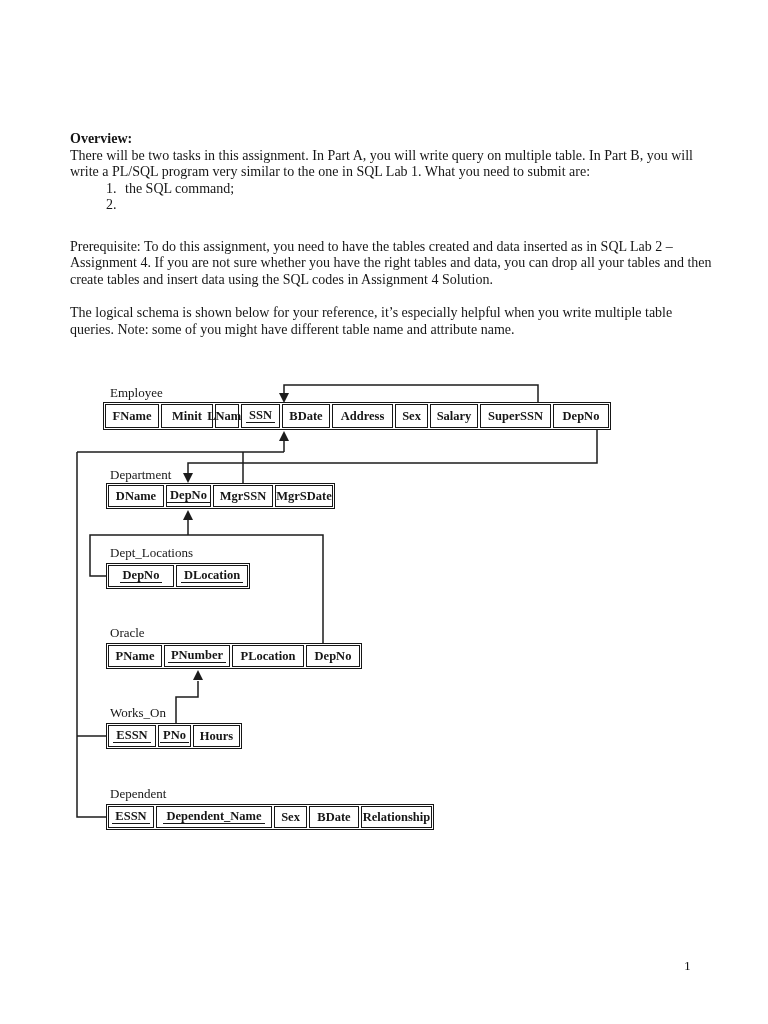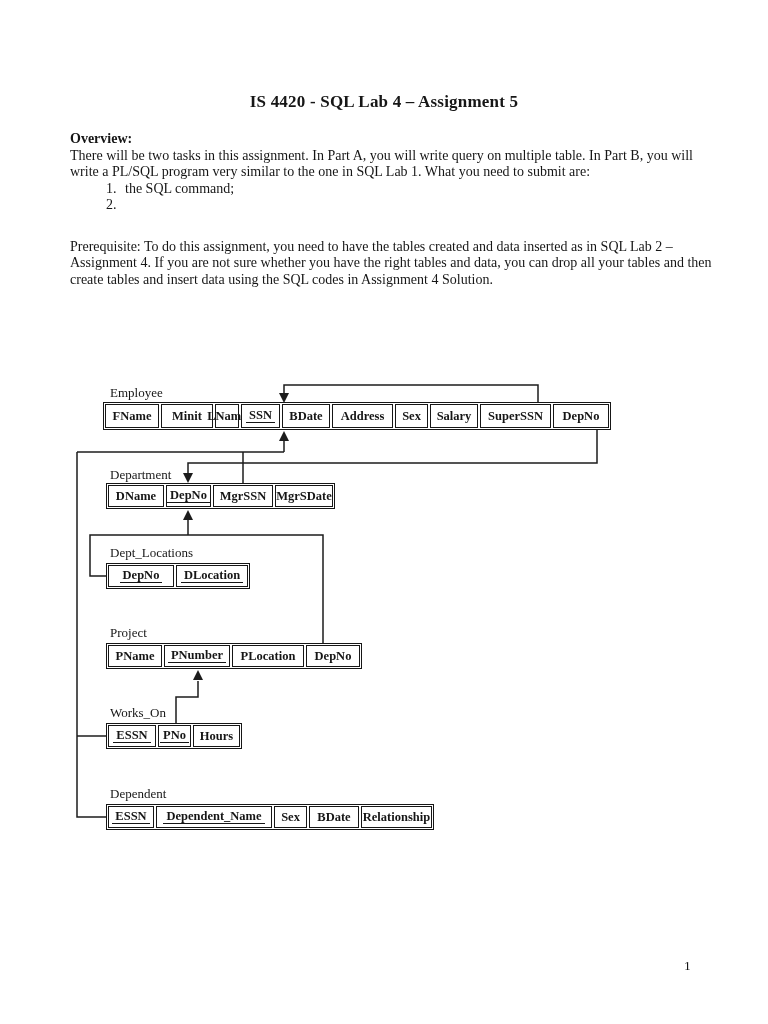--- a/index.html
+++ b/index.html
@@ -37,33 +37,33 @@
   svg.connectors { position:absolute; left:0; top:0; pointer-events:none; }
   svg.connectors path { stroke:#1c1c1c; stroke-width:1.5; fill:none; }
   svg.connectors polygon { fill:#1c1c1c; stroke:none; }
   .page-number { position:absolute; left:684px; top:958px; font-size:13.5px; }
 </style>
 </head>
 <body>
 
 <div class="page">
 
-  <div class="doc-title">IS 4420 - SQL Lab 4 – Assignment 5</div>
 
   <div class="body-text">
     <div class="bold">Overview:</div>
     <div>There will be two tasks in this assignment. In Part A, you will write query on multiple table. In Part B, you will write a PL/SQL program very similar to the one in SQL Lab 1. What you need to submit are:</div>
     <div class="list-row">
       <span class="list-num">1.</span>
       <span>the SQL command;</span>
     </div>
     <div class="list-row">
       <span class="list-num">2.</span>
     </div>
     <div class="para2">Prerequisite: To do this assignment, you need to have the tables created and data inserted as in SQL Lab 2 – Assignment 4. If you are not sure whether you have the right tables and data, you can drop all your tables and then create tables and insert data using the SQL codes in Assignment 4 Solution.</div>
+    <div class="para3">The logical schema is shown below for your reference, it’s especially helpful when you write multiple table queries. Note: some of you might have different table name and attribute name.</div>
   </div>
 
   <div class="diagram" id="diagram">
     <svg class="connectors" width="768" height="1024" viewBox="0 0 768 1024">
 
       <path d="M538,402 V385 H284 V393"></path>
       <polygon points="279,393 289,393 284,403"></polygon>
 
       <path d="M597,430 V463 H188 V474"></path>
       <polygon points="183,473 193,473 188,483"></polygon>
@@ -132,21 +132,21 @@
       </div>
       <div class="tlabel" style="left: 110px; top: 545px;">Dept_Locations</div>
       <div class="tbl" style="left: 106px; top: 563px;">
         <div class="cell" style="width: 66px; height: 22px;">
           <span class="u">DepNo</span>
         </div>
         <div class="cell" style="width: 72px; height: 22px;">
           <span class="u">DLocation</span>
         </div>
       </div>
-      <div class="tlabel" style="left: 110px; top: 625px;">Project</div>
+      <div class="tlabel" style="left: 110px; top: 625px;">Oracle</div>
       <div class="tbl" style="left: 106px; top: 643px;">
         <div class="cell" style="width: 54px; height: 22px;">
           <span>PName</span>
         </div>
         <div class="cell" style="width: 66px; height: 22px;">
           <span class="u">PNumber</span>
         </div>
         <div class="cell" style="width: 72px; height: 22px;">
           <span>PLocation</span>
         </div>

